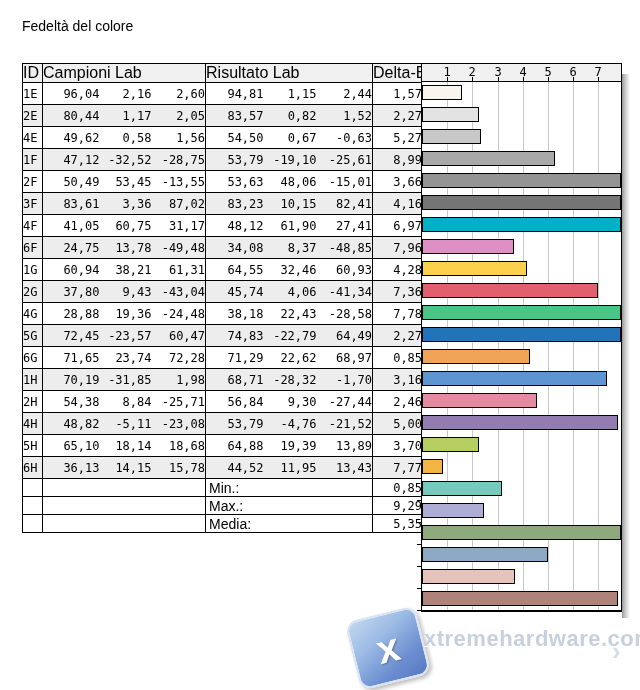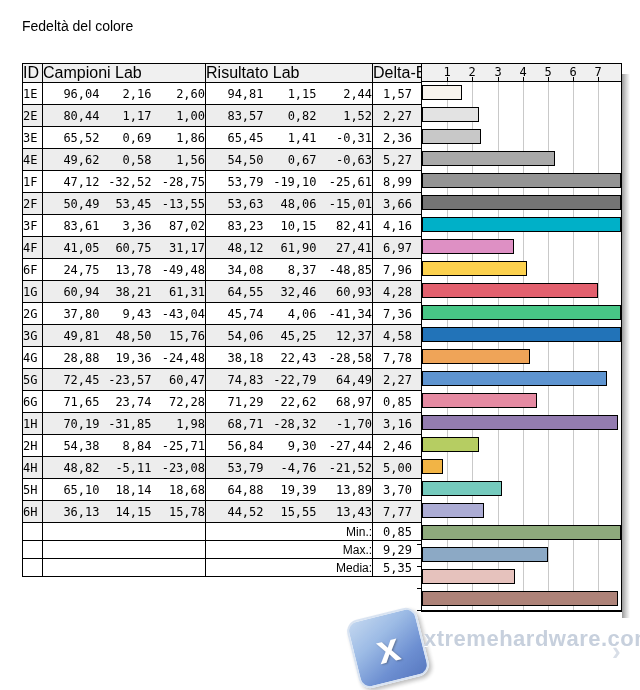--- a/index.html
+++ b/index.html
@@ -10,23 +10,23 @@
   table.grid{position:absolute;left:22px;top:63px;width:400px;border-collapse:collapse;table-layout:fixed;
     border:1px solid #000;font-family:"DejaVu Sans Mono",monospace;font-size:12px;}
   table.grid td,table.grid th{border-bottom:1px solid #000;padding:0;overflow:hidden;white-space:nowrap;height:auto;}
   .sep{border-right:1px solid #000;}
   thead th{font-family:"Liberation Sans",sans-serif;font-weight:normal;text-align:left;background:#F0F0F0;
     height:18px;padding-left:3px;font-size:16px;}
   tbody tr{height:22px;}
   tbody tr:nth-child(even){background:#EDEDED;}
   td.id{padding-left:2px;}
   td.num{text-align:right;padding-right:5px;}
-  td.delta{text-align:center;padding-right:6px;}
+  td.delta{text-align:right;padding-right:6px;}
   tfoot tr{height:18px;background:#fff;}
-  tfoot td.label{font-family:"Liberation Sans",sans-serif;padding-left:3px;font-size:12px;text-align:right;}
+  tfoot td.label{font-family:"Liberation Sans",sans-serif;padding-left:3px;font-size:14px;}
 
   
   .chart{position:absolute;left:421px;top:63px;}
   .chart-axis{position:relative;width:199px;height:17px;border:1px solid #000;background:#F0F0F0;
     font-family:"DejaVu Sans Mono",monospace;font-size:12px;}
   .glab{position:absolute;top:1px;width:20px;text-align:center;}
   .tick{position:absolute;bottom:0;width:1px;height:4px;background:#000;}
   .chart-plot{position:relative;width:199px;height:528px;background:#fff;
     border-left:1px solid #000;border-right:1px solid #000;border-bottom:2px solid #000;}
   .grid-line{position:absolute;top:0;bottom:0;width:1px;background:#C9C9C9;}
@@ -82,35 +82,25 @@
           <td class="num sep">2,60</td>
           <td class="num">94,81</td>
           <td class="num">1,15</td>
           <td class="num sep">2,44</td>
           <td class="num delta">1,57</td>
         </tr>
         <tr>
           <td class="id sep">2E</td>
           <td class="num">80,44</td>
           <td class="num">1,17</td>
-          <td class="num sep">1,00</td>
+          <td class="num sep">2,05</td>
           <td class="num">83,57</td>
           <td class="num">0,82</td>
           <td class="num sep">1,52</td>
           <td class="num delta">2,27</td>
-        </tr>
-        <tr>
-          <td class="id sep">3E</td>
-          <td class="num">65,52</td>
-          <td class="num">0,69</td>
-          <td class="num sep">1,86</td>
-          <td class="num">65,45</td>
-          <td class="num">1,41</td>
-          <td class="num sep">-0,31</td>
-          <td class="num delta">2,36</td>
         </tr>
         <tr>
           <td class="id sep">4E</td>
           <td class="num">49,62</td>
           <td class="num">0,58</td>
           <td class="num sep">1,56</td>
           <td class="num">54,50</td>
           <td class="num">0,67</td>
           <td class="num sep">-0,63</td>
           <td class="num delta">5,27</td>
@@ -179,30 +169,20 @@
           <td class="id sep">2G</td>
           <td class="num">37,80</td>
           <td class="num">9,43</td>
           <td class="num sep">-43,04</td>
           <td class="num">45,74</td>
           <td class="num">4,06</td>
           <td class="num sep">-41,34</td>
           <td class="num delta">7,36</td>
         </tr>
         <tr>
-          <td class="id sep">3G</td>
-          <td class="num">49,81</td>
-          <td class="num">48,50</td>
-          <td class="num sep">15,76</td>
-          <td class="num">54,06</td>
-          <td class="num">45,25</td>
-          <td class="num sep">12,37</td>
-          <td class="num delta">4,58</td>
-        </tr>
-        <tr>
           <td class="id sep">4G</td>
           <td class="num">28,88</td>
           <td class="num">19,36</td>
           <td class="num sep">-24,48</td>
           <td class="num">38,18</td>
           <td class="num">22,43</td>
           <td class="num sep">-28,58</td>
           <td class="num delta">7,78</td>
         </tr>
         <tr>
@@ -264,21 +244,21 @@
           <td class="num">19,39</td>
           <td class="num sep">13,89</td>
           <td class="num delta">3,70</td>
         </tr>
         <tr>
           <td class="id sep">6H</td>
           <td class="num">36,13</td>
           <td class="num">14,15</td>
           <td class="num sep">15,78</td>
           <td class="num">44,52</td>
-          <td class="num">15,55</td>
+          <td class="num">11,95</td>
           <td class="num sep">13,43</td>
           <td class="num delta">7,77</td>
         </tr>
       </tbody>
     <tfoot id="table-foot">
         <tr>
           <td class="id sep"></td>
           <td class="sep" colspan="3"></td>
           <td class="label sep" colspan="3">Min.:</td>
           <td class="num delta">0,85</td>

